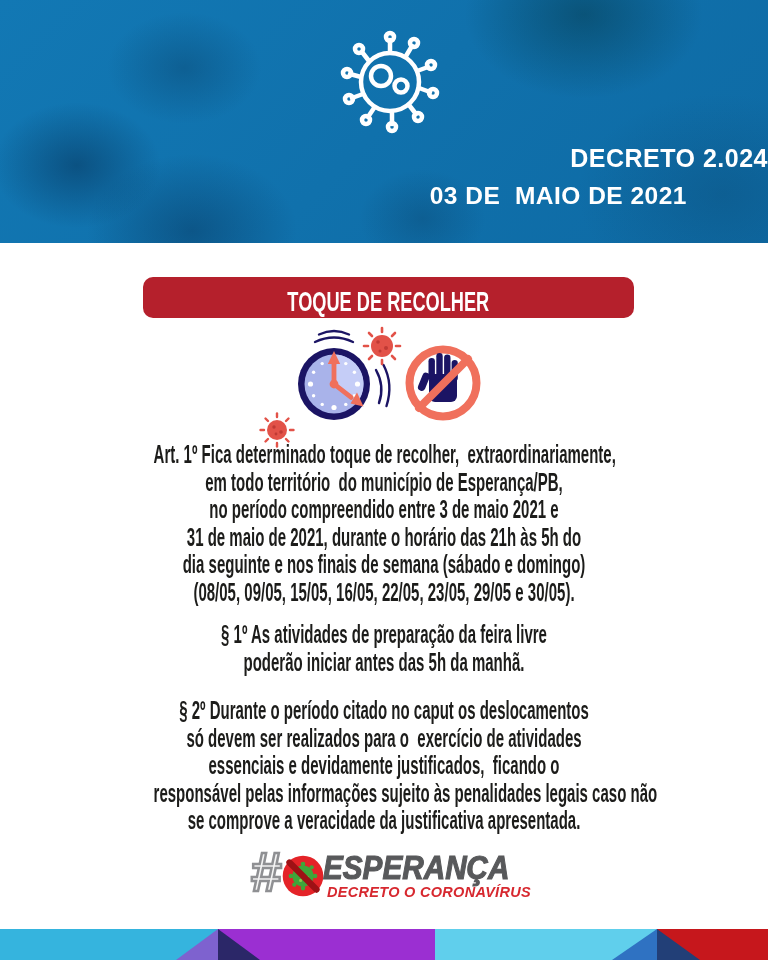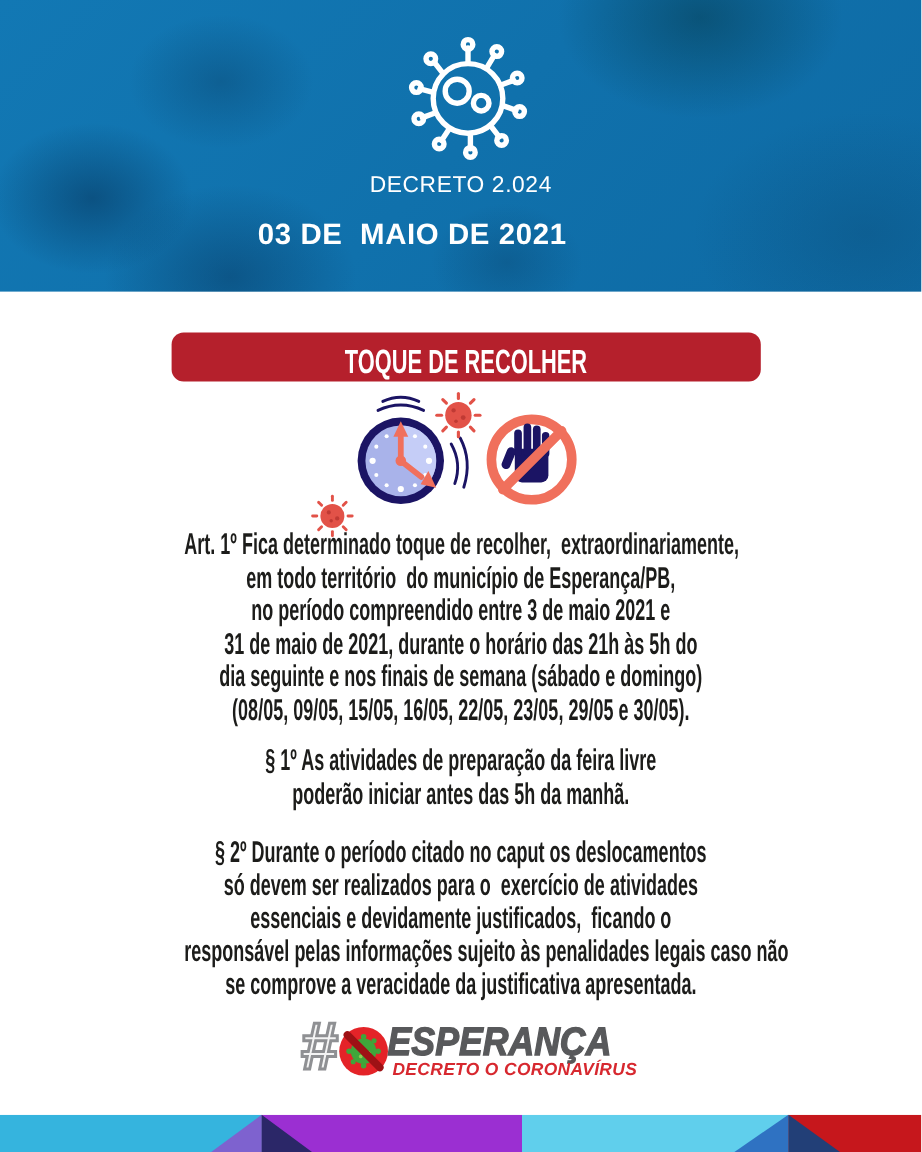--- a/index.html
+++ b/index.html
@@ -12,23 +12,23 @@
     background:
       radial-gradient(120px 90px at 10% 68%, rgba(6,53,92,.55), rgba(6,53,92,0) 70%),
       radial-gradient(150px 110px at 25% 95%, rgba(8,58,99,.50), rgba(8,58,99,0) 70%),
       radial-gradient(110px 80px at 24% 28%, rgba(10,70,112,.45), rgba(10,70,112,0) 70%),
       radial-gradient(170px 120px at 76% 6%, rgba(5,60,80,.55), rgba(5,60,80,0) 70%),
       radial-gradient(200px 140px at 94% 80%, rgba(12,80,125,.45), rgba(12,80,125,0) 72%),
       radial-gradient(90px 70px at 55% 90%, rgba(10,70,112,.40), rgba(10,70,112,0) 70%),
       linear-gradient(135deg, var(--header-blue) 0%, #0e6aa4 100%);
   }
   .header-virus{position:absolute;left:338px;top:30px;width:104px;height:104px;}
-  .decree-title{position:absolute;left:0;top:144px;width:768px;text-align:center;
-    color:#ffffff;font-weight:normal;font-size:19px;letter-spacing:.5px;white-space:pre;}
-  .decree-date{position:absolute;left:0;top:182px;width:687px;text-align:center;
+  .decree-title{position:absolute;left:0;top:144px;width:768px;text-align:right;
+    color:#ffffff;font-weight:bold;font-size:25px;letter-spacing:.5px;white-space:pre;}
+  .decree-date{position:absolute;left:0;top:182px;width:687px;text-align:right;
     color:#ffffff;font-weight:bold;font-size:24.5px;letter-spacing:.5px;white-space:pre;}
 
   
   .banner{position:absolute;left:143px;top:277px;width:491px;height:41px;border-radius:10px;
     background:var(--banner-red);display:flex;align-items:flex-end;justify-content:center;}
   .banner-label{color:#ffffff;font-weight:bold;font-size:28px;white-space:pre;
     display:inline-block;transform:scaleX(.65);transform-origin:center;}
 
   
   .illustration{position:absolute;left:230px;top:322px;width:290px;height:128px;}

